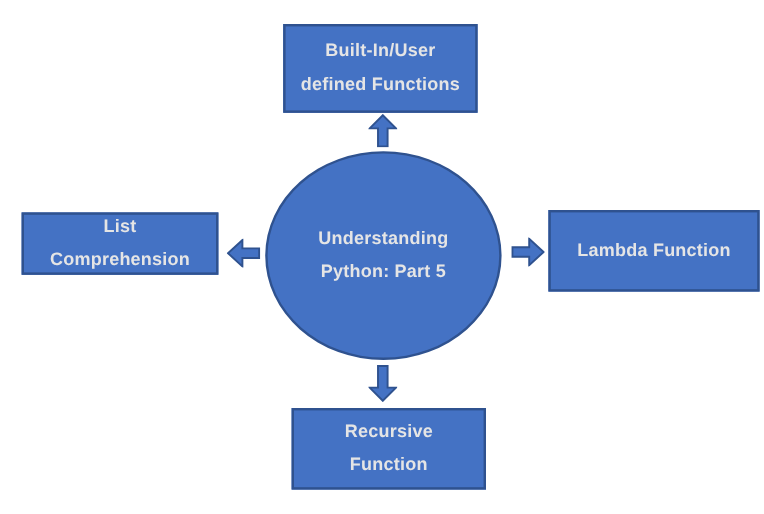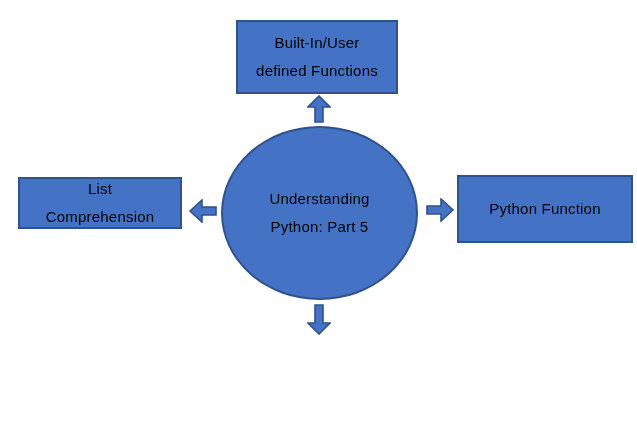--- a/index.html
+++ b/index.html
@@ -19,22 +19,22 @@
     position: absolute;
     background: #4472C4;
     border: 2px solid #2F528F;
     box-sizing: border-box;
     display: flex;
     align-items: center;
     justify-content: center;
     text-align: center;
   }
   .node .label {
-    color: #000000;
-    font-weight: 400;
+    color: #e5e5e5;
+    font-weight: 700;
     font-size: 15px;
     line-height: 1.9;
     white-space: pre-line;
     letter-spacing: 0.2px;
   }
   .box-top    { left: 236px; top: 20px;  width: 162px; height: 74px; }
   .box-left   { left: 18px;  top: 177px; width: 164px; height: 52px; }
   .box-right  { left: 457px; top: 175px; width: 176px; height: 68px; }
   .box-bottom { left: 243px; top: 340px; width: 162px; height: 68px; }
   .hub {
@@ -65,23 +65,27 @@
     <span class="label">Built-In/User
 defined Functions</span>
   </div>
 
   <div class="node box-left">
     <span class="label">List
 Comprehension</span>
   </div>
 
   <div class="node box-right">
-    <span class="label">Python Function</span>
+    <span class="label">Lambda Function</span>
   </div>
 
+  <div class="node box-bottom">
+    <span class="label">Recursive
+Function</span>
+  </div>
 
   <div class="node hub">
     <span class="label">Understanding
 Python: Part 5</span>
   </div>
 
   <svg class="arrow arrow-up" width="24" height="28" viewBox="0 0 24 28">
     <polygon points="12,1 23,12 16,12 16,27 8,27 8,12 1,12"></polygon>
   </svg>
 

